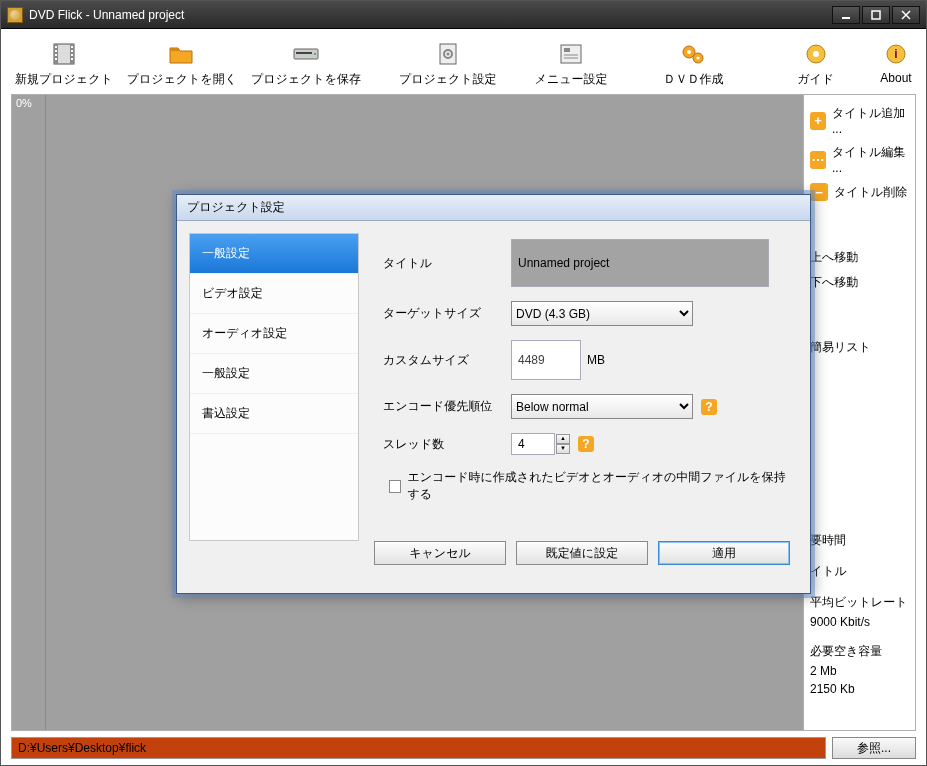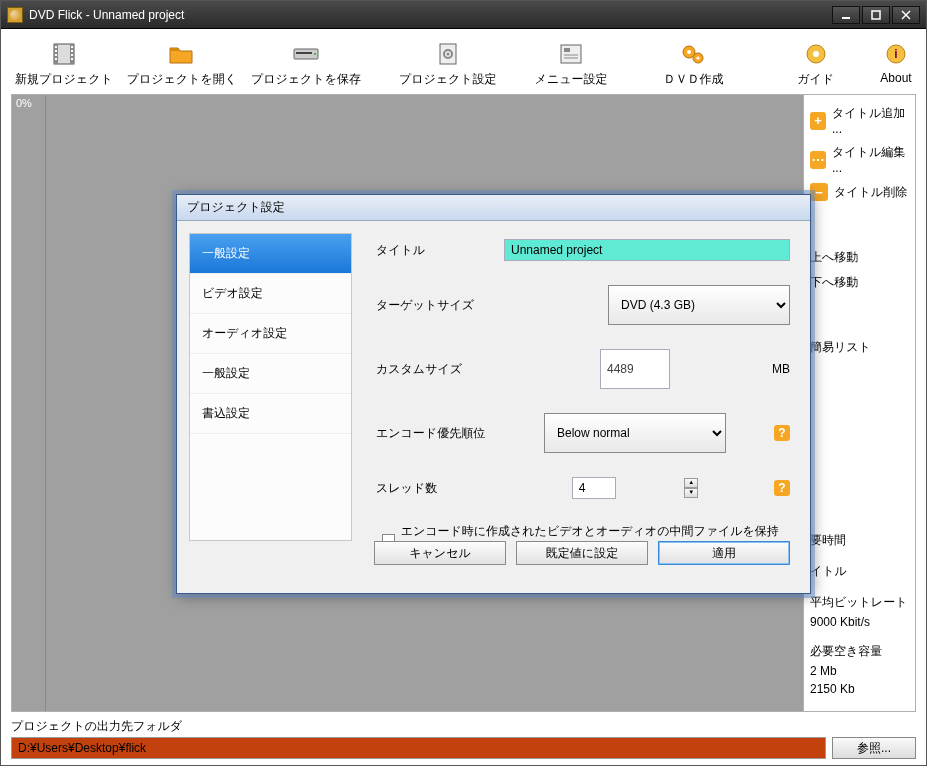--- a/index.html
+++ b/index.html
@@ -44,24 +44,24 @@
 .footer-btn { width: 84px; border: 1px solid #888; background: linear-gradient(#fafafa,#dcdcdc); font-size: 12px; cursor: default; }
 
 
 .modal { position: absolute; left: 175px; top: 165px; width: 635px; height: 400px; background: #f0f0f0; border: 1px solid #3a5a8a; box-shadow: 0 0 0 4px rgba(100,140,200,0.5), 2px 2px 14px rgba(0,0,0,0.4); }
 .modal-title { height: 26px; background: linear-gradient(#e8eef8,#c8d8ee); padding: 4px 10px; font-size: 12px; border-bottom: 1px solid #9ab; }
 .modal-body { display: flex; height: 320px; }
 .modal-nav { width: 170px; background: #fcfcfc; border: 1px solid #c8c8c8; margin: 12px 0 0 12px; }
 .nav-item { padding: 11px 12px; font-size: 12px; border-bottom: 1px solid #eee; cursor: default; }
 .nav-item.sel { background: linear-gradient(#4aa0f0,#1a78d8); color: #fff; }
 .modal-form { flex: 1; padding: 18px 20px 10px 24px; }
-.form-row { display: flex; align-items: center; margin-bottom: 24px; min-height: 22px; justify-content: space-between; }
+.form-row { display: flex; align-items: center; margin-bottom: 14px; min-height: 22px; }
 .form-lbl { width: 128px; font-size: 12px; }
-.form-input { width: 286px; border: 1px solid #aab; padding: 3px 6px; font-size: 12px; background: #5eead4; }
-.form-select { width: 182px; border: 1px solid #888; padding: 2px 8px; font-size: 12px; background: linear-gradient(#fff,#e8e8e8); height: 40px; }
+.form-input { width: 258px; border: 1px solid #aab; padding: 16px 6px; font-size: 12px; background: #a3a3a3; }
+.form-select { width: 182px; border: 1px solid #888; padding: 2px 0; font-size: 12px; background: linear-gradient(#fff,#e8e8e8); height: 25px; }
 .form-num { width: 70px; border: 1px solid #aab; padding: 12px 6px; font-size: 12px; background: #fff; color: #404040; }
 .form-unit { margin-left: 6px; font-size: 12px; }
 .spin { width: 44px; border: 1px solid #aab; padding: 3px 6px; font-size: 12px; }
 .spin-btns { display: inline-flex; flex-direction: column; margin-left: 1px; }
 .spin-btn { width: 14px; height: 10px; border: 1px solid #999; background: linear-gradient(#fafafa,#ddd); font-size: 6px; line-height: 6px; text-align: center; }
 .help-badge { display: inline-flex; width: 16px; height: 16px; background: #f5a623; color: #fff; border-radius: 3px; align-items: center; justify-content: center; font-weight: bold; margin-left: 8px; font-size: 12px; }
 .chk-row { display: flex; align-items: center; gap: 6px; font-size: 12px; margin-top: 6px; margin-left: 6px; }
 .chk { width: 13px; height: 13px; border: 1px solid #888; background: #fff; }
 .modal-btns { display: flex; justify-content: flex-end; gap: 10px; padding: 0 20px 14px 0; }
 .m-btn { width: 132px; height: 24px; border: 1px solid #8a8a8a; background: linear-gradient(#fdfdfd,#e2e2e2); font-size: 12px; cursor: default; }
@@ -228,21 +228,20 @@
         <div class="side-info side-info-lbl">イトル</div>
         <div class="side-info side-info-lbl">平均ビットレート</div>
         <div class="side-info side-info-val">9000 Kbit/s</div>
         <div class="side-info side-info-lbl">必要空き容量</div>
         <div class="side-info side-info-val">2 Mb</div>
         <div class="side-info side-info-val">2150 Kb</div>
       </div>
     </div>
 
     <div class="footer">
-      <div class="footer-lbl">プロジェクトの出力先フォルダ</div>
       <div class="footer-row">
         <input class="footer-input" value="D:¥Users¥Desktop¥flick" style="">
         <button class="footer-btn">参照...</button>
       </div>
     </div>
 
     <div class="modal">
       <div class="modal-title">プロジェクト設定</div>
       <div class="modal-body">
         <div class="modal-nav">

